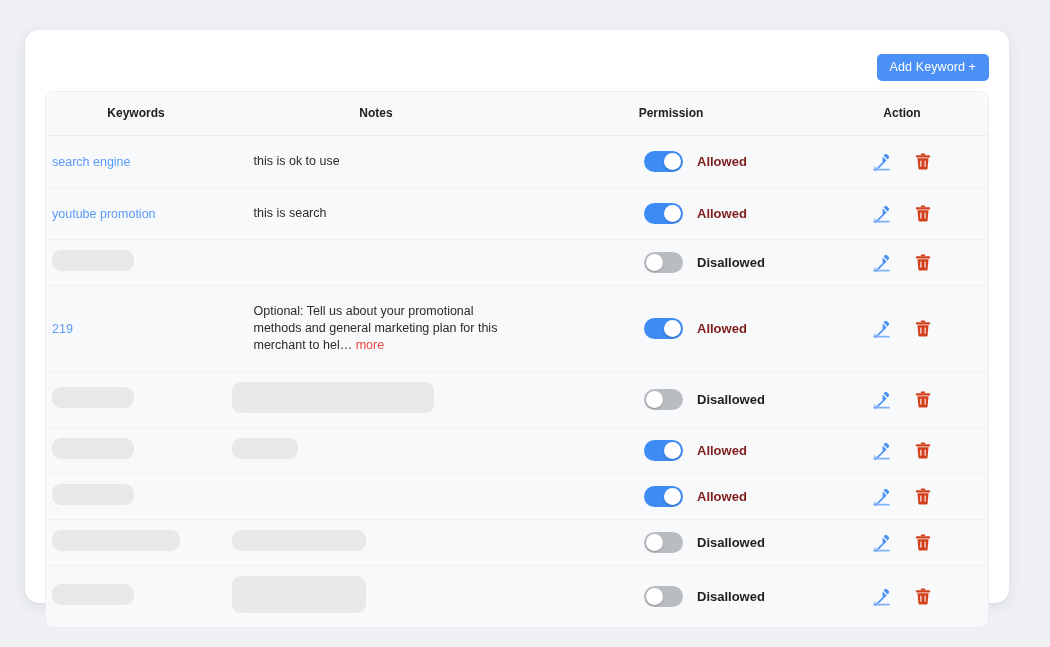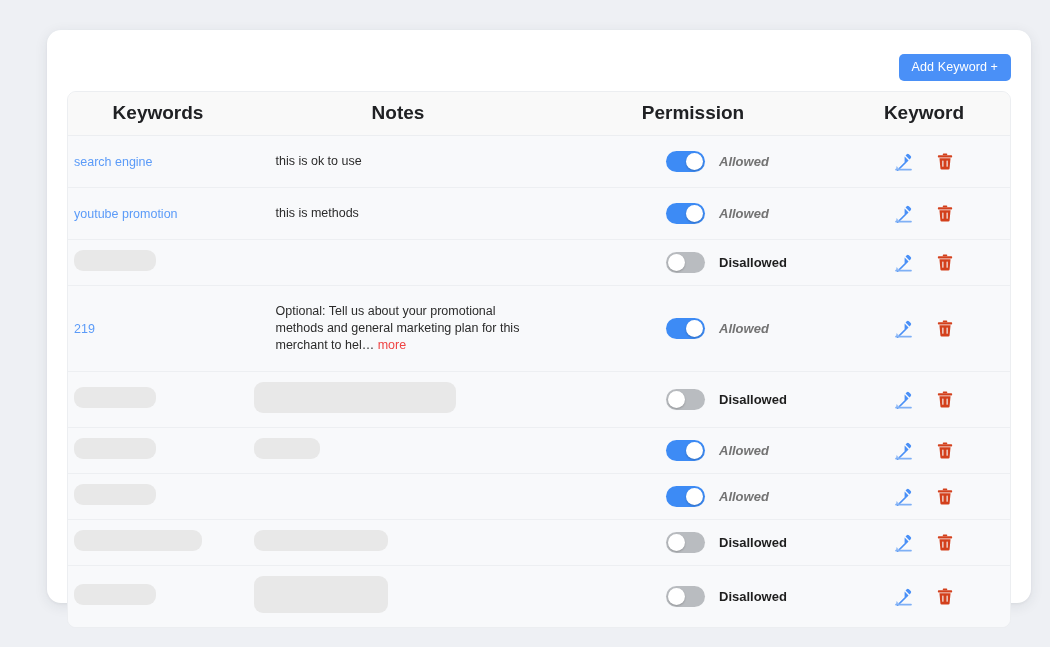--- a/index.html
+++ b/index.html
@@ -14,21 +14,21 @@
     background: #eef0f4;
     font-family: "Liberation Sans", "DejaVu Sans", sans-serif;
     -webkit-font-smoothing: antialiased;
   }
 
   
   .page {
     position: relative;
     width: 1050px;
     height: 647px;
-    padding: 30px 47px;
+    padding: 30px 25px;
   }
 
   .card {
     position: relative;
     width: 984px;
     height: 573px;
     background: #ffffff;
     border-radius: 14px;
     box-shadow: 0 3px 14px rgba(30, 40, 60, 0.09),
                 0 1px 3px rgba(30, 40, 60, 0.05);
@@ -72,21 +72,21 @@
 
   table.kw-table {
     width: 100%;
     border-collapse: collapse;
     table-layout: fixed;
   }
 
   table.kw-table thead th {
     background: #f9f9f9;
     color: #202124;
-    font-size: 19px;
+    font-size: 12px;
     font-weight: 700;
     text-align: center;
     height: 43px;
     padding: 0;
     border-bottom: 1px solid #eceef1;
   }
 
   table.kw-table tbody td {
     background: #f8f9fb;
     border-bottom: 1px solid #edeff2;
@@ -158,21 +158,21 @@
     box-shadow: 0 1px 2px rgba(0,0,0,.22);
     transition: left .15s;
   }
   .toggle.on .knob { left: 20px; }
 
   .perm-label {
     font-size: 13px;
     font-weight: 700;
     white-space: nowrap;
   }
-  .perm-label.allowed    { color: #737373; font-style: italic; }
+  .perm-label.allowed    { color: #7f1d1d; }
   .perm-label.disallowed { color: #1e1e1e; }
 
   
   .action-cell-inner {
     display: flex;
     align-items: center;
     justify-content: center;
     gap: 21px;
   }
   .icon-btn {
@@ -204,21 +204,21 @@
       <button class="add-keyword-btn">Add Keyword +</button>
     </div>
 
     <div class="table-wrap">
       <table class="kw-table">
         <thead>
           <tr>
             <th class="col-keywords">Keywords</th>
             <th class="col-notes">Notes</th>
             <th class="col-permission">Permission</th>
-            <th class="col-action">Keyword</th>
+            <th class="col-action">Action</th>
           </tr>
         </thead>
         <tbody id="table-body">
             <tr>
               <td class="col-keywords"><span class="kw-link">search engine</span></td>
               <td class="col-notes">
                 <span class="note-text"><span>this is ok to use</span></span>
               </td>
               <td class="col-permission">
                 <div class="perm-cell-inner">
@@ -246,21 +246,21 @@
                       <rect x="8.3" y="10.6" width="1.7" height="8.4" rx=".7" fill="#f2e4e0"></rect>
                       <rect x="14" y="10.6" width="1.7" height="8.4" rx=".7" fill="#f2e4e0"></rect>
                     </svg>
                   </button>
                 </div>
               </td>
             </tr>
             <tr>
               <td class="col-keywords"><span class="kw-link">youtube promotion</span></td>
               <td class="col-notes">
-                <span class="note-text"><span>this is methods</span></span>
+                <span class="note-text"><span>this is search</span></span>
               </td>
               <td class="col-permission">
                 <div class="perm-cell-inner">
                   <div class="toggle on">
                     <div class="knob"></div>
                   </div>
                   <span class="perm-label allowed">Allowed</span>
                 </div>
               </td>
               <td class="col-action">

